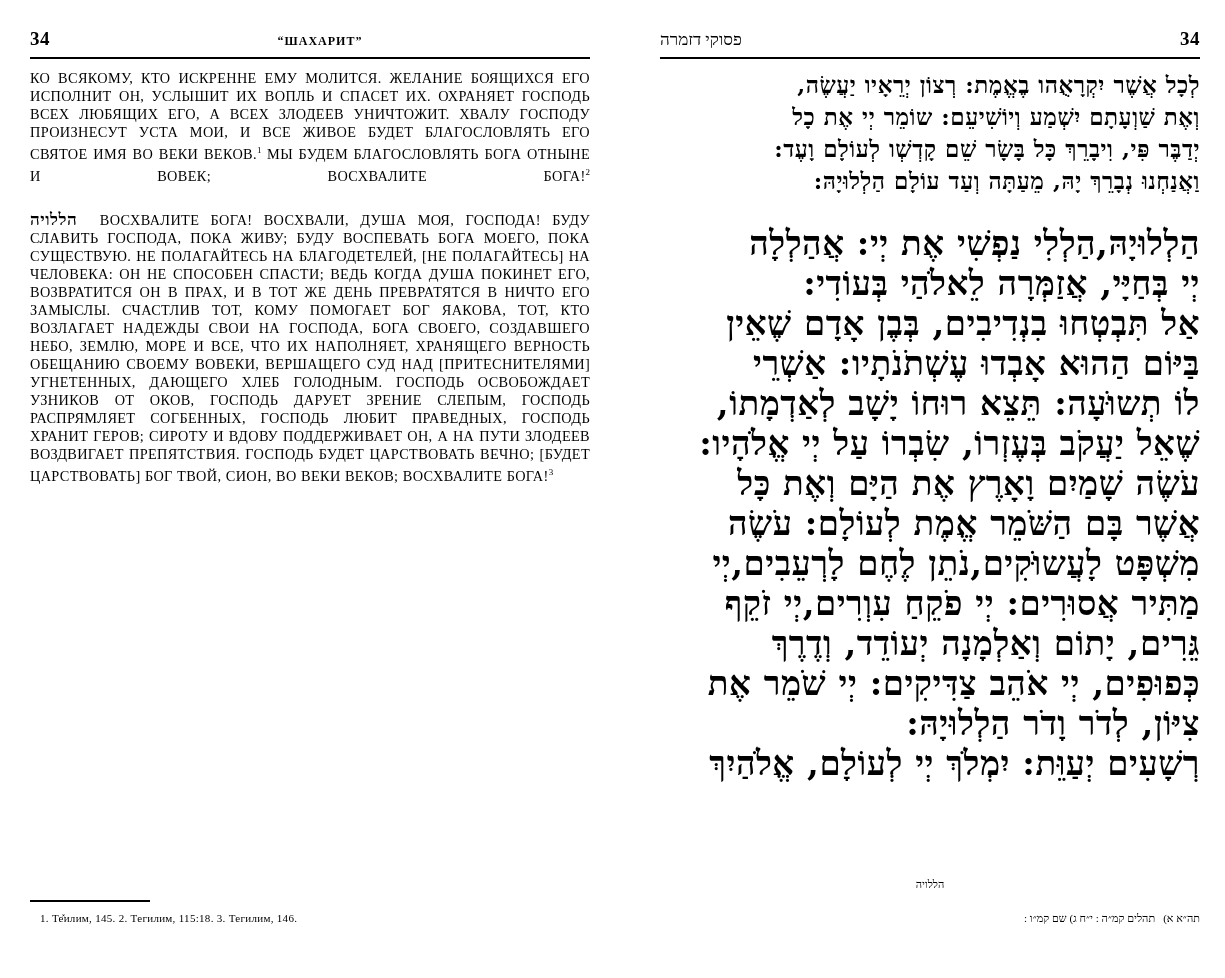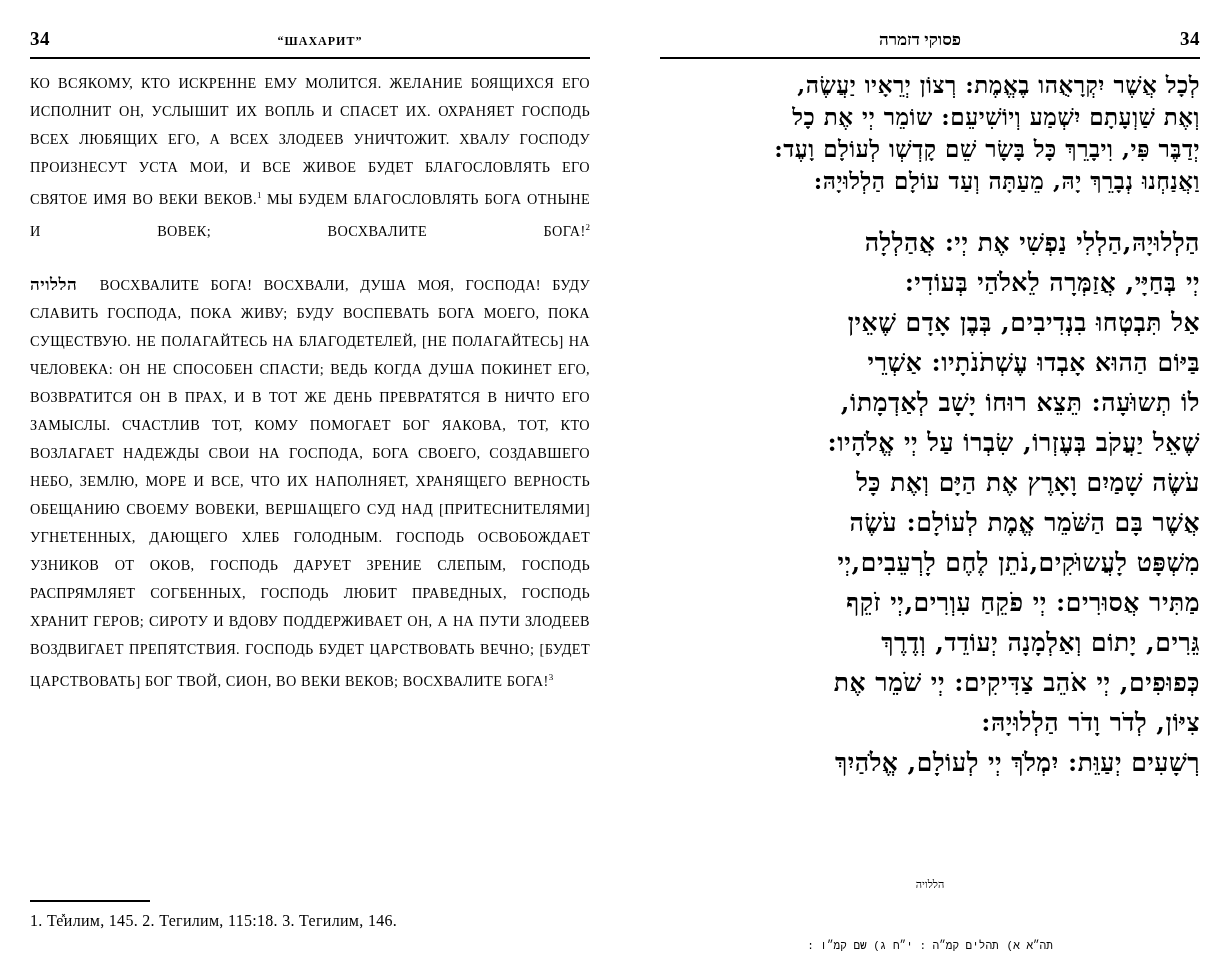--- a/index.html
+++ b/index.html
@@ -50,36 +50,36 @@
   }
   .running-head {
     flex: 1;
     text-align: center;
     font-size: 12px;
     font-weight: bold;
     letter-spacing: 1px;
   }
   .running-head-he {
     flex: 1;
-    text-align: center;
+    text-align: left;
     font-size: 17px;
-    font-weight: bold;
+    font-weight: normal;
     direction: rtl;
   }
 
   .rule {
     border: none;
     border-top: 2px solid #000;
     margin: 3px 0 10px 0;
     height: 0;
   }
 
   .ru-par {
     font-size: 14.3px;
-    line-height: 28px;
+    line-height: 18px;
     text-align: justify;
     text-align-last: justify;
     letter-spacing: 0.35px;
     font-variant: small-caps;
     text-transform: uppercase;
     margin: 0 0 14px 0;
     hyphens: auto;
     word-spacing: 0.5px;
   }
   .ru-par.last-natural {
@@ -101,42 +101,42 @@
 
   .footnote-rule {
     position: absolute;
     left: 30px;
     top: 900px;
     width: 120px;
     border-top: 2px solid #000;
   }
   .footnotes {
     position: absolute;
-    left: 30px;
+    left: 40px;
     top: 912px;
     width: 560px;
-    font-size: 16px;
+    font-size: 11px;
     letter-spacing: 0.3px;
   }
 
   
   .he-block {
     direction: rtl;
     text-align: right;
     font-family: "DejaVu Serif", serif;
     font-weight: bold;
   }
   .he-block.small {
     font-size: 23px;
     line-height: 32px;
     letter-spacing: 0.5px;
     margin-bottom: 26px;
   }
   .he-block.large {
-    font-size: 25px;
+    font-size: 34px;
     line-height: 40px;
     letter-spacing: 0.5px;
   }
   .he-line {
     white-space: nowrap;
     display: block;
   }
 
   .he-caption {
     position: absolute;
@@ -144,26 +144,26 @@
     top: 878px;
     width: 540px;
     direction: rtl;
     text-align: center;
     font-size: 11px;
     font-family: "DejaVu Serif", serif;
   }
   .he-source {
     position: absolute;
     left: 660px;
-    top: 940px;
+    top: 912px;
     width: 540px;
     direction: rtl;
-    text-align: center;
+    text-align: right;
     font-size: 11px;
-    font-family: Liberation Mono, monospace;
+    font-family: Liberation Serif, serif;
     padding-right: 4px;
   }
   .he-source .inner {
     display: inline-block;
     margin-left: 8px;
   }
 </style>
 </head>
 <body>
 

